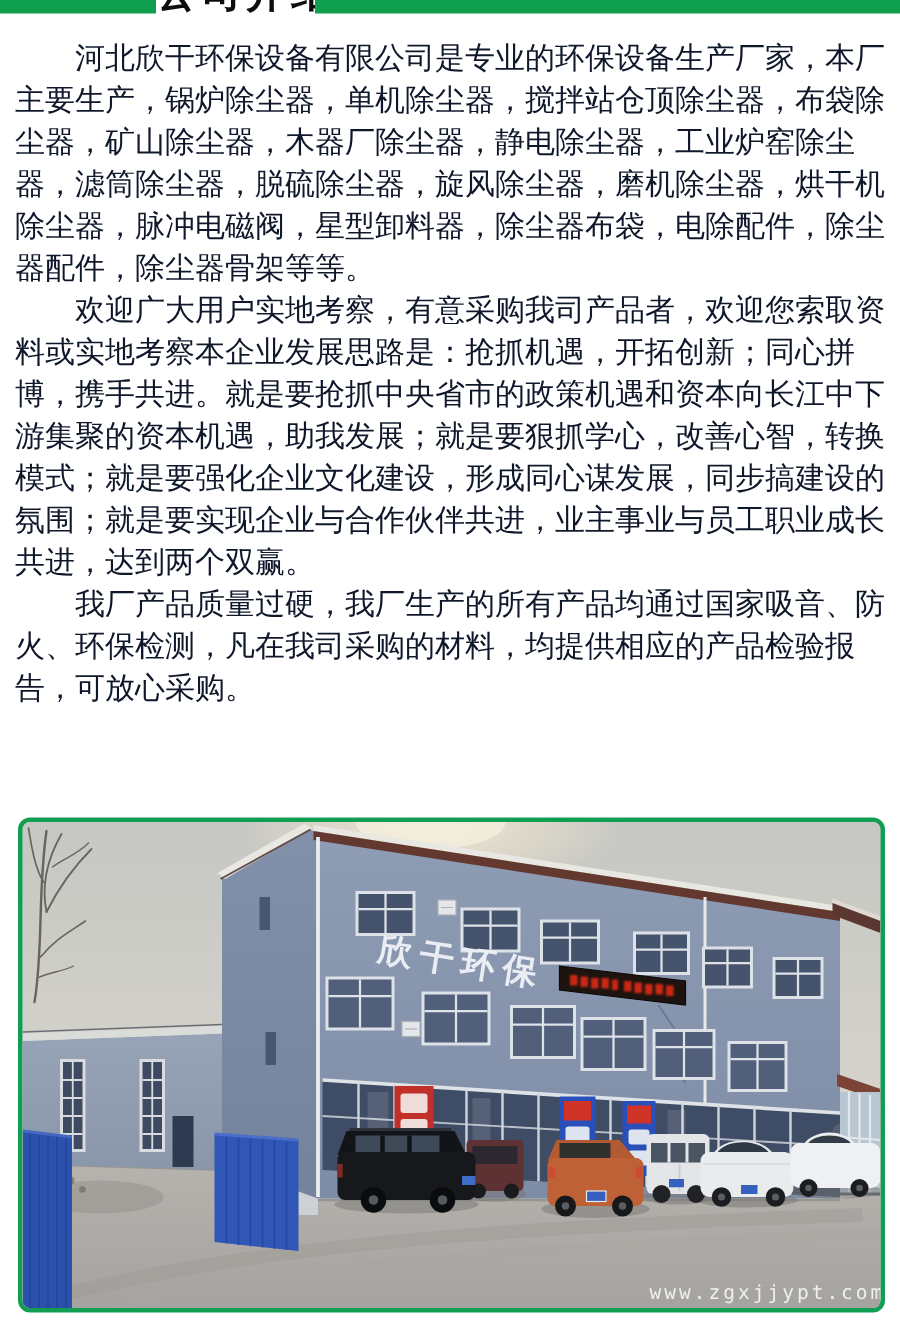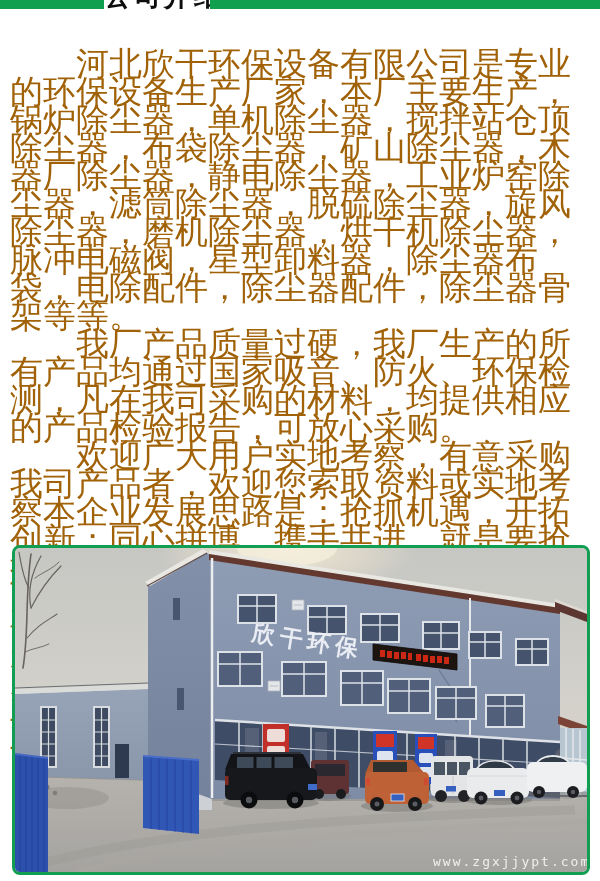--- a/index.html
+++ b/index.html
@@ -13,22 +13,22 @@
   .ribbon-tab {
     position:absolute; top:0; left:104px; width:106px; height:14px;
     background:#ffffff; overflow:hidden; text-align:center;
   }
   .ribbon-tab span {
     display:block; margin-top:-20px; font-size:27px; line-height:31px;
     font-weight:700; letter-spacing:3px; color:#0d0d0d; white-space:nowrap;
   }
   
   .article {
-    position:absolute; top:50px; left:10px; width:582px;
-    font-size:33px; line-height:28px; color:#a16207; font-weight:500;
+    position:absolute; top:24px; left:10px; width:582px;
+    font-size:20px; line-height:28px; color:#0f172a; font-weight:500;
     text-align:left; letter-spacing:0;
   }
   .article p { margin:0; text-indent:2em; }
   
   .photo-frame {
     position:absolute; top:545px; left:12px; width:578px; height:330px;
     border:3px solid #129e52; border-radius:8px; overflow:hidden;
     background:#cfcfca;
   }
   .photo-frame svg { display:block; }
@@ -38,22 +38,22 @@
 
 <div class="page">
 
   <div class="ribbon"></div>
   <div class="ribbon-tab">
     <span>公司介绍</span>
   </div>
 
   <div class="article">
     <p>河北欣干环保设备有限公司是专业的环保设备生产厂家，本厂主要生产，锅炉除尘器，单机除尘器，搅拌站仓顶除尘器，布袋除尘器，矿山除尘器，木器厂除尘器，静电除尘器，工业炉窑除尘器，滤筒除尘器，脱硫除尘器，旋风除尘器，磨机除尘器，烘干机除尘器，脉冲电磁阀，星型卸料器，除尘器布袋，电除配件，除尘器配件，除尘器骨架等等。</p>
+    <p>欢迎广大用户实地考察，有意采购我司产品者，欢迎您索取资料或实地考察本企业发展思路是：抢抓机遇，开拓创新；同心拼博，携手共进。就是要抢抓中央省市的政策机遇和资本向长江中下游集聚的资本机遇，助我发展；就是要狠抓学心，改善心智，转换模式；就是要强化企业文化建设，形成同心谋发展，同步搞建设的氛围；就是要实现企业与合作伙伴共进，业主事业与员工职业成长共进，达到两个双赢。</p>
     <p>我厂产品质量过硬，我厂生产的所有产品均通过国家吸音、防火、环保检测，凡在我司采购的材料，均提供相应的产品检验报告，可放心采购。</p>
-    <p>欢迎广大用户实地考察，有意采购我司产品者，欢迎您索取资料或实地考察本企业发展思路是：抢抓机遇，开拓创新；同心拼博，携手共进。就是要抢抓中央省市的政策机遇和资本向长江中下游集聚的资本机遇，助我发展；就是要狠抓学心，改善心智，转换模式；就是要强化企业文化建设，形成同心谋发展，同步搞建设的氛围；就是要实现企业与合作伙伴共进，业主事业与员工职业成长共进，达到两个双赢。</p>
   </div>
 
   <div class="photo-frame">
     <svg width="572" height="324" viewBox="0 0 572 324" xmlns="http://www.w3.org/2000/svg">
       <defs>
         <linearGradient id="skyGrad" x1="0" y1="0" x2="0" y2="1">
           <stop offset="0" stop-color="#c6c7c3"></stop>
           <stop offset="0.5" stop-color="#d3d1ca"></stop>
           <stop offset="1" stop-color="#ddd8cf"></stop>
         </linearGradient>

